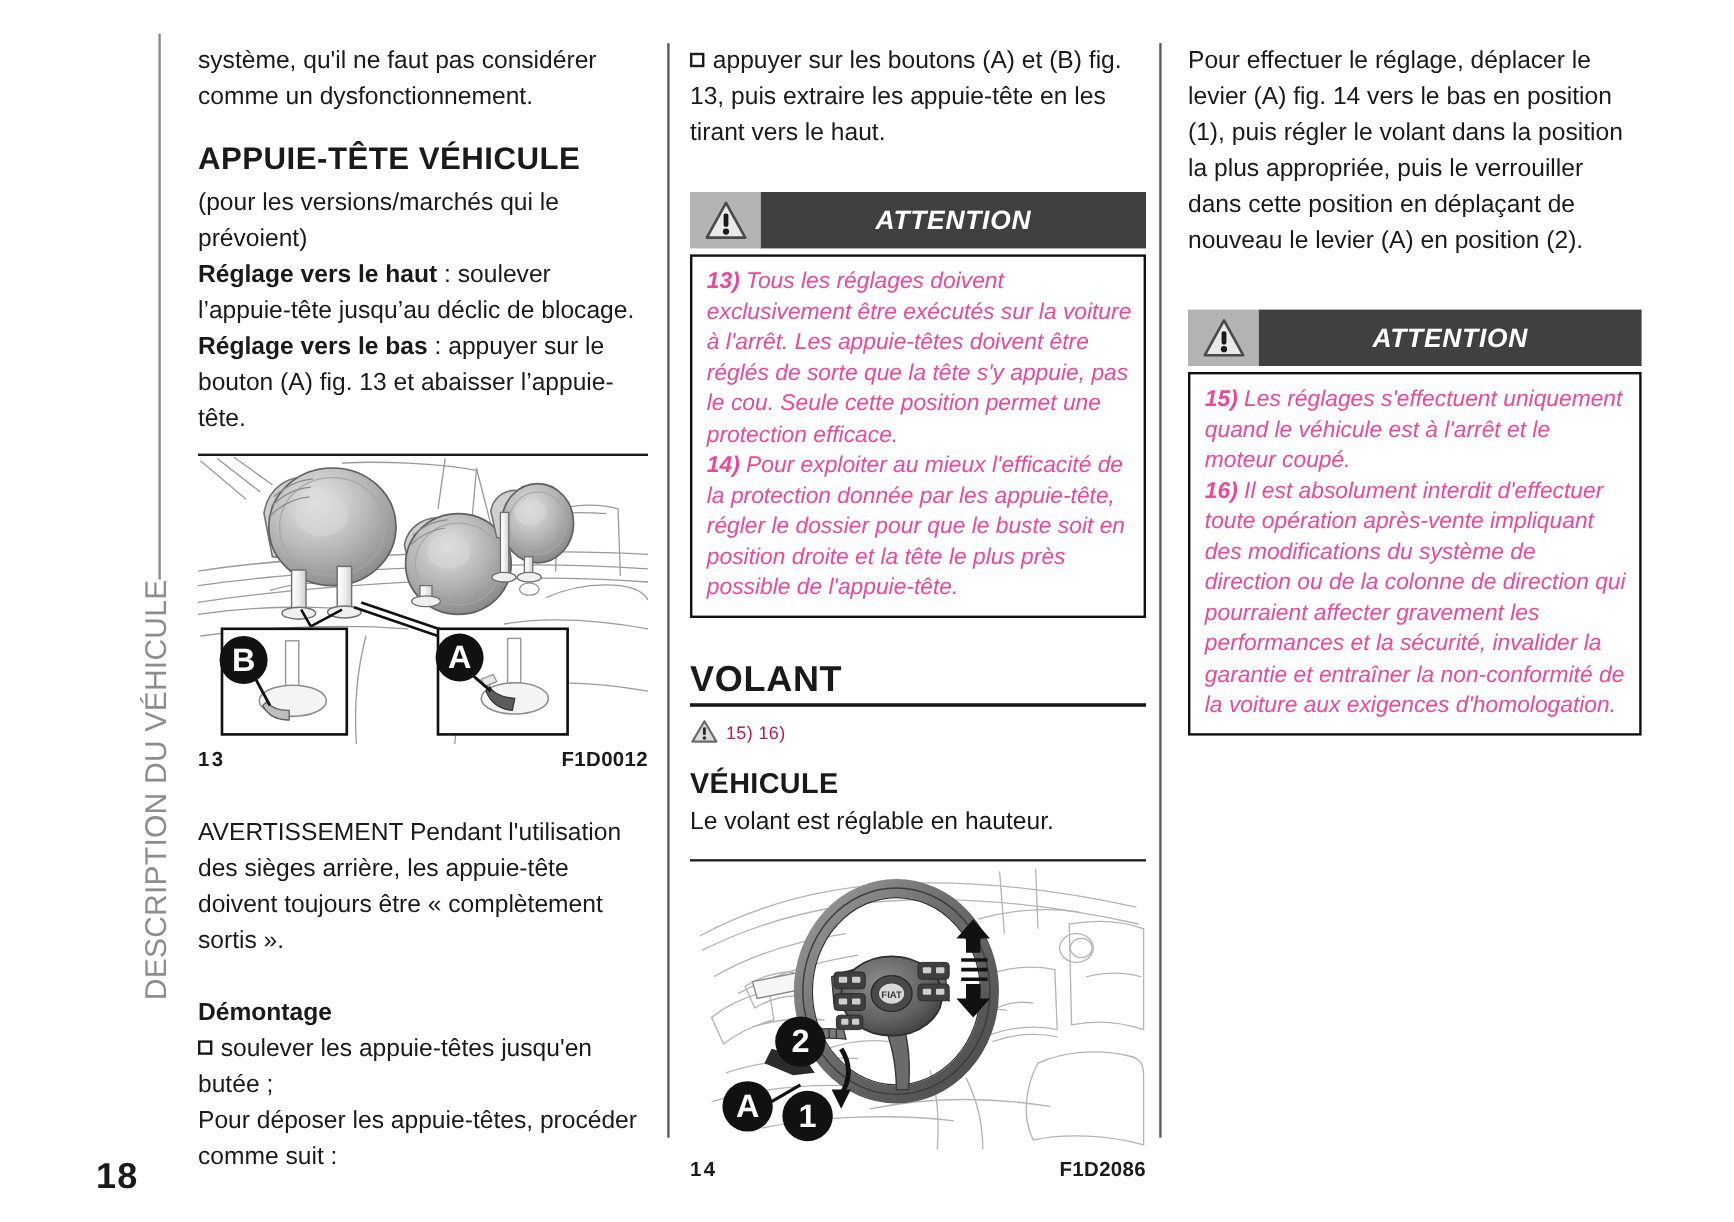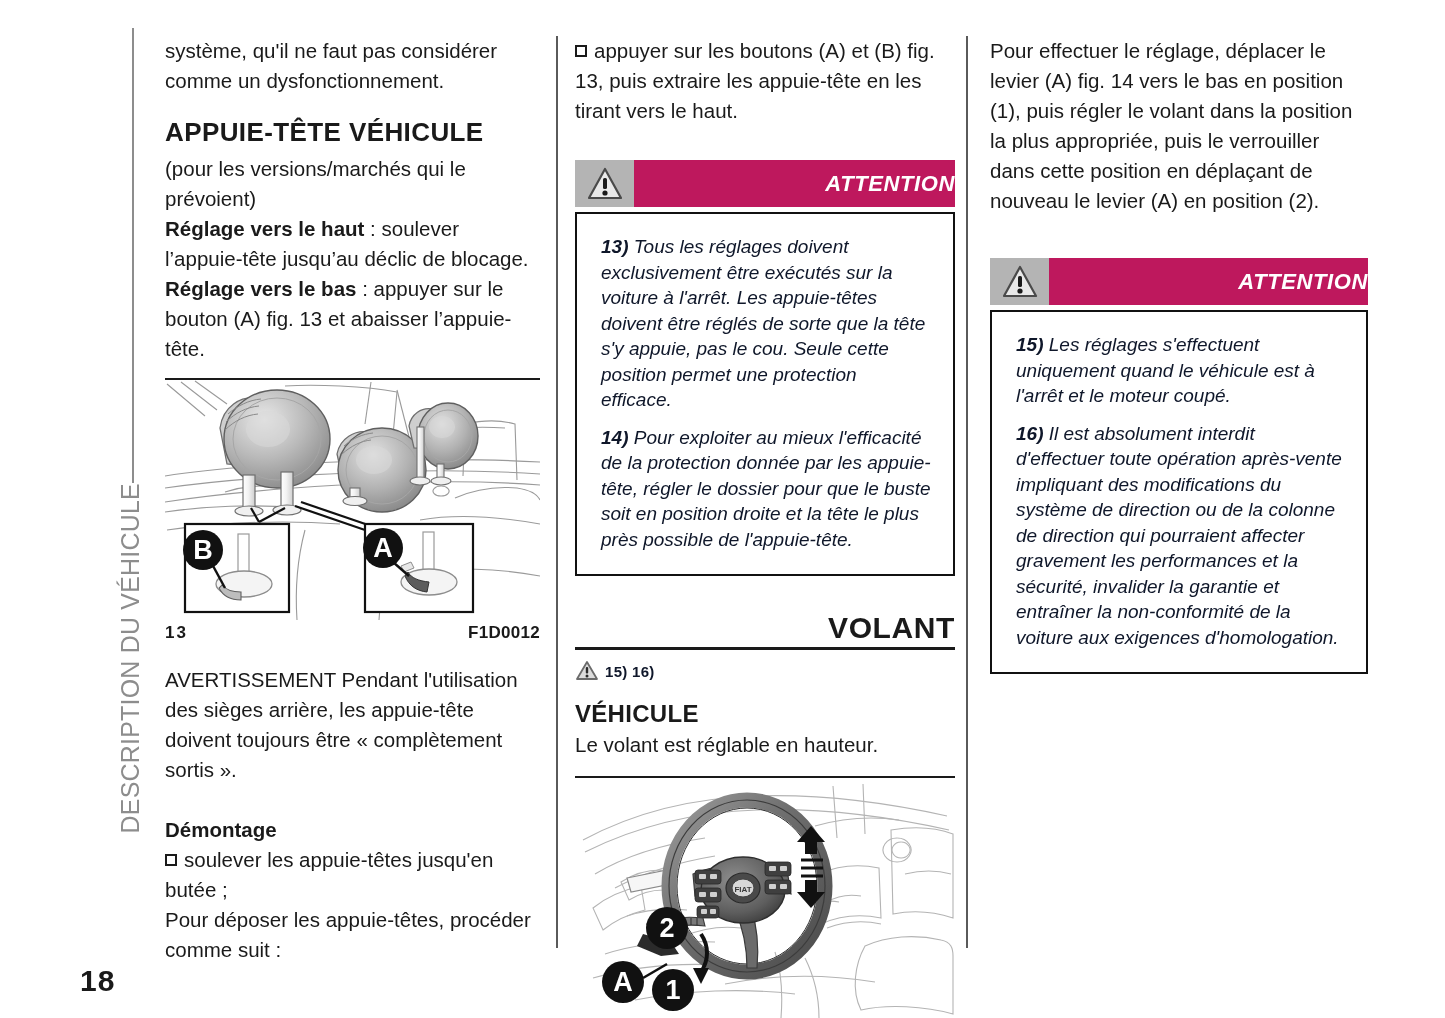--- a/index.html
+++ b/index.html
@@ -55,37 +55,36 @@
   .cb2 { left: 575px; width: 380px; }
   .cb3 { left: 990px; width: 378px; }
 
   
   p.body {
     margin: 0 0 0 0;
     font-size: 20.5px;
     line-height: 30px;
     color: #1a1a1a;
   }
-  p.gap { margin-top: 22px; }
+  p.gap { margin-top: 36px; }
   .h1 {
     font-size: 26px;
     font-weight: bold;
     letter-spacing: .4px;
     margin: 20px 0 6px 0;
     line-height: 32px;
   }
   .h1-ruled {
     font-size: 30px;
     font-weight: bold;
     letter-spacing: .6px;
     margin: 0;
     line-height: 36px;
     border-bottom: 3.5px solid #1a1a1a;
     padding-bottom: 1px;
-    text-align: right;
   }
   .h2 {
     font-size: 24px;
     font-weight: bold;
     letter-spacing: .3px;
     margin: 18px 0 1px 0;
     line-height: 30px;
   }
   .h3 {
     font-size: 20.5px;
@@ -111,51 +110,51 @@
     height: 47px;
     margin: 0;
   }
   .attn-icon-box {
     width: 59px;
     background: #b4b4b4;
     display: flex; align-items: center; justify-content: center;
   }
   .attn-label-box {
     flex: 1;
-    background: #be185d;
-    display: flex; align-items: center; justify-content: flex-end;
+    background: #404040;
+    display: flex; align-items: center; justify-content: center;
   }
   .attn-label {
     color: #ffffff;
     font-weight: bold;
     font-style: italic;
     font-size: 22px;
     letter-spacing: .6px;
   }
   .attn-body {
     border: 2.5px solid #111;
     padding: 8px 10px 10px 12px;
     margin-top: 5px;
   }
   .attn-body p {
-    margin: 12px;
+    margin: 0;
     font-style: italic;
     font-size: 19px;
     line-height: 25.5px;
-    color: #0f172a;
+    color: #ec4899;
   }
   .attn-num { font-weight: bold; font-style: italic; }
 
   
   .tri-inline { vertical-align: -4px; margin-right: 6px; }
   .refs {
     font-size: 15px;
-    font-weight: bold;
+    font-weight: normal;
     letter-spacing: .3px;
-    color: #0f172a;
+    color: #be185d;
   }
   .ref-line { margin: 10px 0 0 0; line-height: 22px; }
 
   
   .figure { margin-top: 14px; }
   .fig-frame {
     border-top: 2.5px solid #1a1a1a;
     border-bottom: 2.5px solid #1a1a1a;
     position: relative;
     background: #fff;

